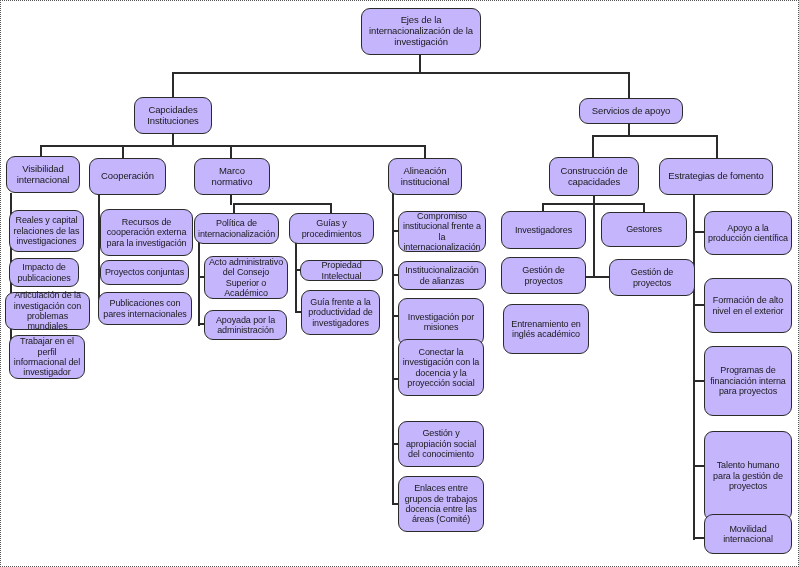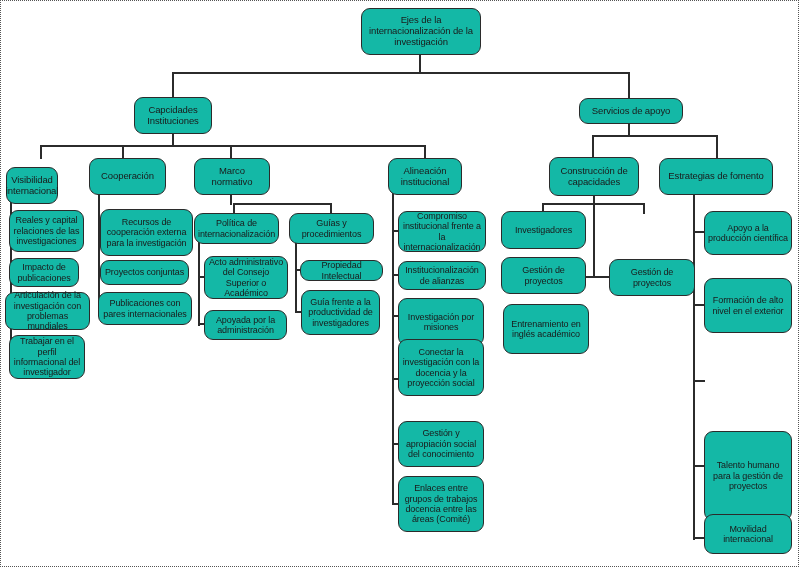--- a/index.html
+++ b/index.html
@@ -7,21 +7,21 @@
     position:relative;
     width:797px;height:565px;
     border:1px dotted #555;
     background:#ffffff;
     font-family:"Liberation Sans", sans-serif;
     color:#1a1a1a;
     overflow:hidden;
   }
   .node{
     position:absolute;
-    background:#14b8a6;
+    background:#c4b5fd;
     border:1.5px solid #2b2b2b;
     border-radius:9px;
     z-index:2;
     display:flex;align-items:center;justify-content:center;
     text-align:center;
     box-sizing:border-box;
     padding:1px 3px;
     font-size:9px;
     line-height:1.15;
     letter-spacing:-0.1px;
@@ -86,21 +86,21 @@
   <div class="ln" style="left:692px;top:303px;width:12px;height:2px"></div>
   <div class="ln" style="left:692px;top:379px;width:12px;height:2px"></div>
   <div class="ln" style="left:692px;top:464px;width:12px;height:2px"></div>
   <div class="ln" style="left:692px;top:536px;width:12px;height:2px"></div>
 
   <div class="node hdr" style="left:360px;top:7px;width:120px;height:47px">Ejes de la internacionalización de la investigación</div>
 
   <div class="node hdr" style="left:133px;top:96px;width:78px;height:37px">Capcidades Instituciones</div>
   <div class="node hdr" style="left:578px;top:97px;width:104px;height:26px">Servicios de apoyo</div>
 
-  <div class="node hdr" style="left:5px;top:166px;width:52px;height:37px">Visibilidad internacional</div>
+  <div class="node hdr" style="left:5px;top:155px;width:74px;height:37px">Visibilidad internacional</div>
   <div class="node hdr" style="left:88px;top:157px;width:77px;height:37px">Cooperación</div>
   <div class="node hdr" style="left:193px;top:157px;width:76px;height:37px">Marco normativo</div>
   <div class="node hdr" style="left:387px;top:157px;width:74px;height:37px">Alineación institucional</div>
   <div class="node hdr" style="left:548px;top:156px;width:90px;height:39px">Construcción de capacidades</div>
   <div class="node hdr" style="left:658px;top:157px;width:114px;height:37px">Estrategias de fomento</div>
 
   <div class="node" style="left:8px;top:209px;width:75px;height:42px">Reales y capital relaciones de las investigaciones</div>
   <div class="node" style="left:8px;top:257px;width:70px;height:29px">Impacto de publicaciones</div>
   <div class="node" style="left:4px;top:291px;width:85px;height:38px">Articulación de la investigación con problemas mundiales</div>
   <div class="node" style="left:8px;top:334px;width:76px;height:44px">Trabajar en el perfil informacional del investigador</div>
@@ -117,22 +117,24 @@
   <div class="node" style="left:300px;top:289px;width:79px;height:45px">Guía frente a la productividad de investigadores</div>
 
   <div class="node" style="left:397px;top:210px;width:88px;height:41px">Compromiso institucional frente a la internacionalización</div>
   <div class="node" style="left:397px;top:260px;width:88px;height:29px">Institucionalización de alianzas</div>
   <div class="node" style="left:397px;top:297px;width:86px;height:48px">Investigación por misiones</div>
   <div class="node" style="left:397px;top:338px;width:86px;height:57px">Conectar la investigación con la docencia y la proyección social</div>
   <div class="node" style="left:397px;top:420px;width:86px;height:46px">Gestión y apropiación social del conocimiento</div>
   <div class="node" style="left:397px;top:475px;width:86px;height:56px">Enlaces entre grupos de trabajos docencia entre las áreas (Comité)</div>
 
   <div class="node" style="left:500px;top:210px;width:85px;height:38px">Investigadores</div>
+  <div class="node" style="left:600px;top:211px;width:86px;height:35px">Gestores</div>
   <div class="node" style="left:500px;top:256px;width:85px;height:37px">Gestión de proyectos</div>
   <div class="node" style="left:608px;top:258px;width:86px;height:37px">Gestión de proyectos</div>
   <div class="node" style="left:703px;top:210px;width:88px;height:44px">Apoyo a la producción científica</div>
 
   <div class="node" style="left:502px;top:303px;width:86px;height:50px">Entrenamiento en inglés académico</div>
   <div class="node" style="left:703px;top:277px;width:88px;height:55px">Formación de alto nivel en el exterior</div>
+  <div class="node" style="left:703px;top:345px;width:88px;height:70px">Programas de financiación interna para proyectos</div>
   <div class="node" style="left:703px;top:430px;width:88px;height:90px">Talento humano para la gestión de proyectos</div>
   <div class="node" style="left:703px;top:513px;width:88px;height:40px">Movilidad internacional</div>
 
 </div>
 
 </body></html>

